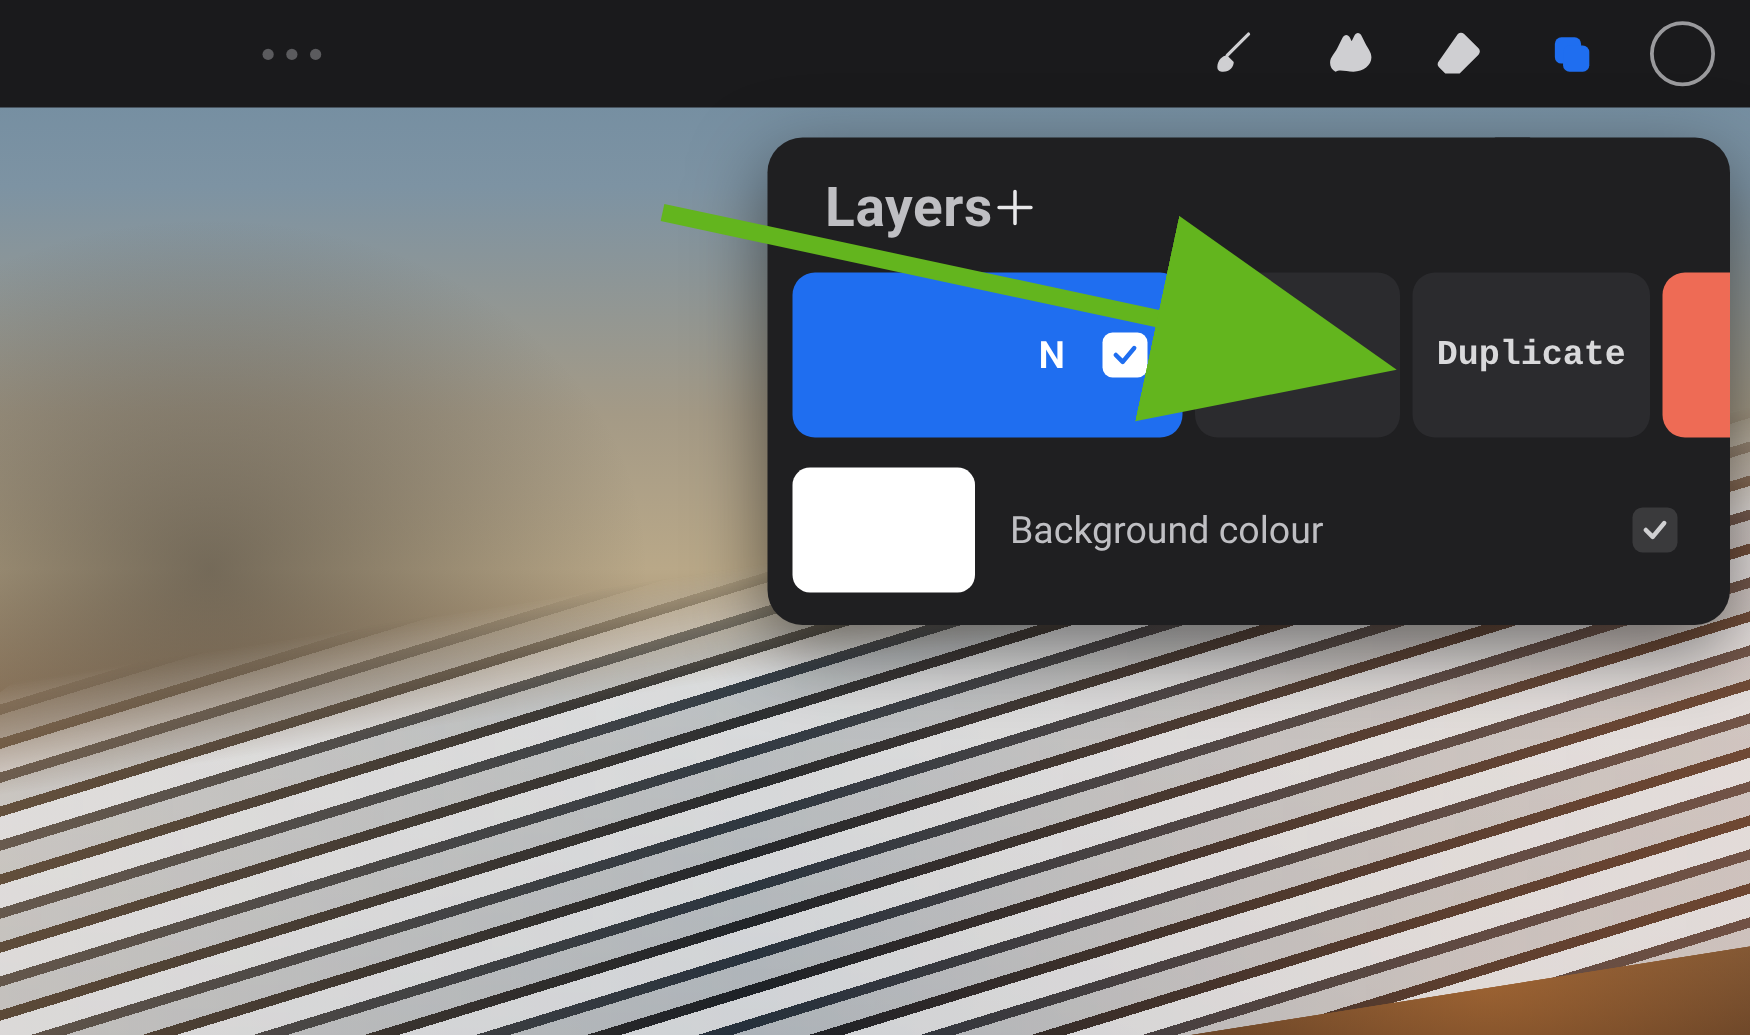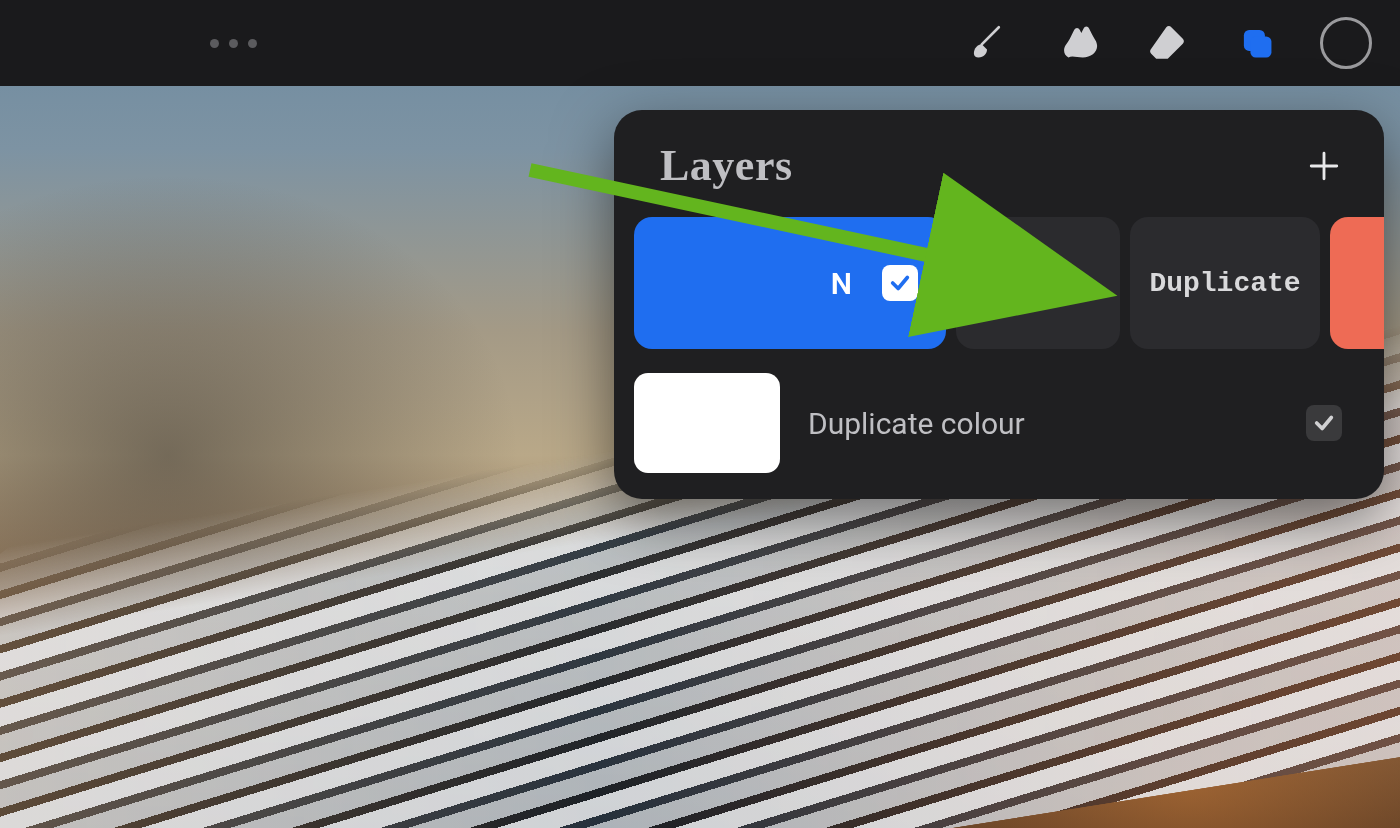--- a/index.html
+++ b/index.html
@@ -63,23 +63,22 @@
     background: #1f1f21; border-radius: 28px; padding: 26px 0 26px 0;
     box-shadow: 0 20px 60px rgba(0,0,0,0.5);
     overflow: hidden;
   }
   .popover::before{
     content:""; position:absolute; top:-14px; right:158px;
     border-left:16px solid transparent; border-right:16px solid transparent;
     border-bottom:16px solid #1f1f21;
   }
   .popover-header{
-    display:flex; align-items:center; justify-content:space-between;
+    display:flex; align-items:center; 
     padding: 4px 42px 26px 46px;
-    font-family: Liberation Serif, serif;
   }
   .popover-title{ color:#bfbfc3; font-size:44px; font-weight:700; letter-spacing:0.5px; }
   .add-btn{ color:#e8e8ea; width:36px; height:36px; display:flex; align-items:center; justify-content:center; cursor:pointer; }
   .add-btn svg{ width:34px; height:34px; stroke:#e8e8ea; }
 
   .row-strip{
     display:flex; gap:10px; padding: 0 0 0 20px; align-items:stretch; height:132px;
     width: 1060px; 
   }
   .selected-layer{
@@ -175,21 +174,21 @@
           </svg>
       </span>
     </div>
     <div class="swipe-btn">Lock</div>
     <div class="swipe-btn wide">Duplicate</div>
     <div class="swipe-btn danger">Cle</div>
   </div>
 
   <div class="bg-row">
     <div class="bg-swatch"></div>
-    <div class="bg-label">Duplicate colour</div>
+    <div class="bg-label">Background colour</div>
     <span class="chk dim">
       <svg viewBox="0 0 24 24" fill="none" stroke-width="4" stroke-linecap="round" stroke-linejoin="round">
           <path d="M4 12 L10 18 L20 6"></path>
         </svg>
     </span>
   </div>
 </div>
 
 <svg class="annotation-arrow" viewBox="0 0 640 200">
   <defs>

